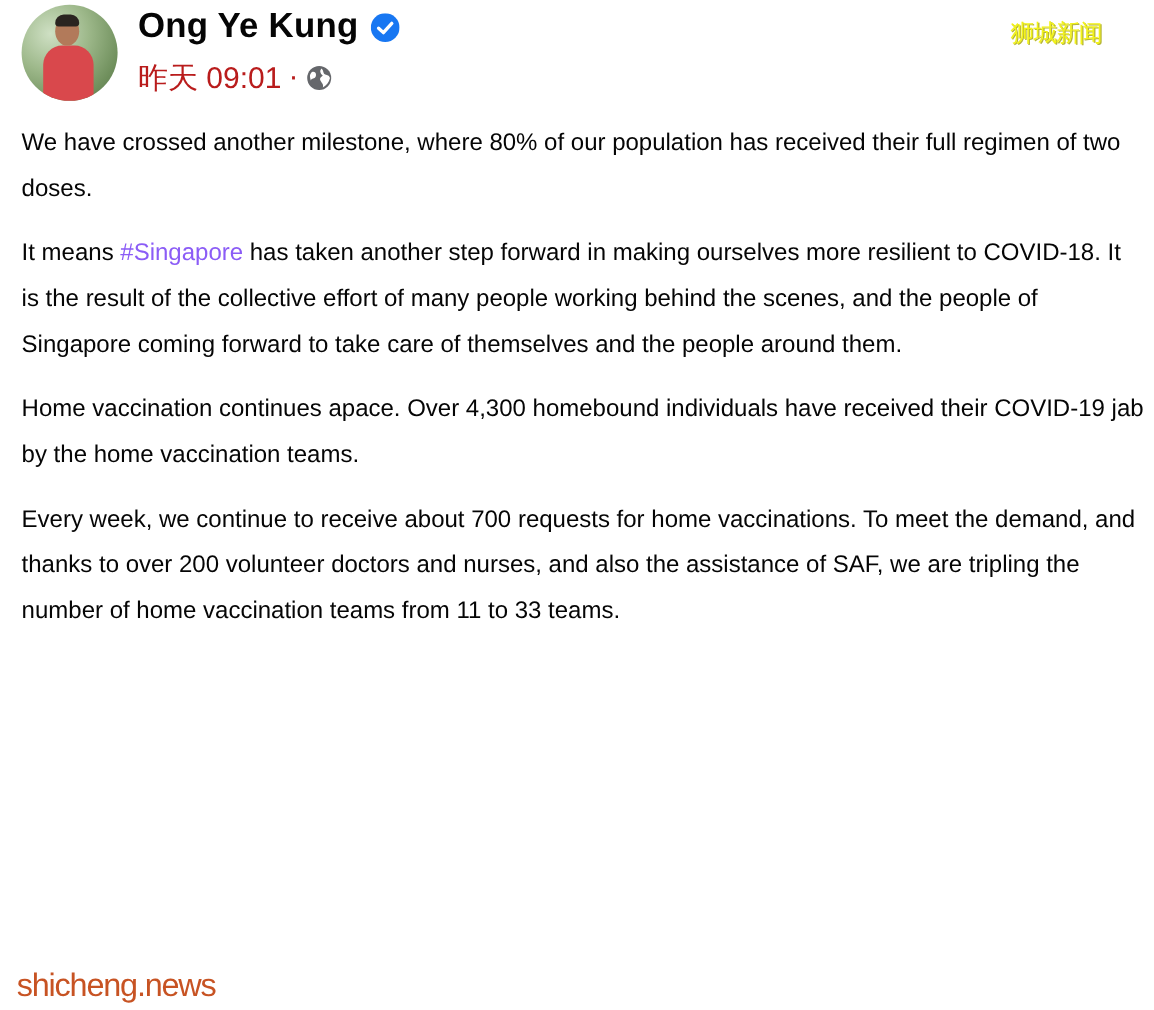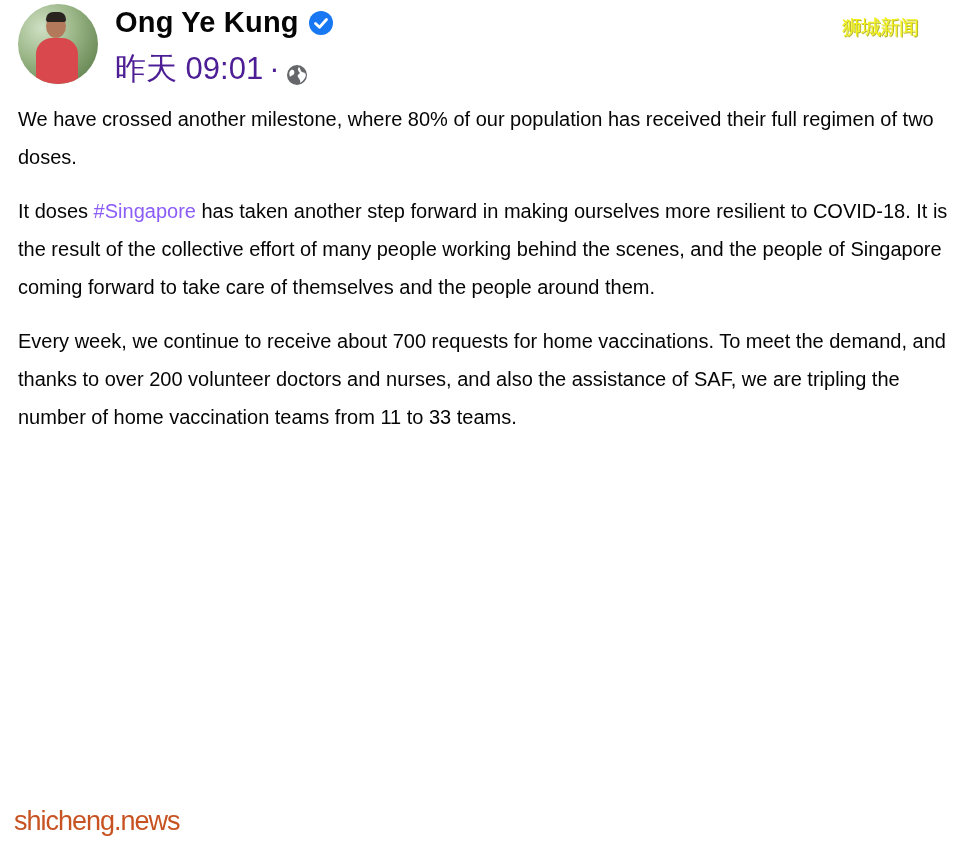--- a/index.html
+++ b/index.html
@@ -23,21 +23,21 @@
     position: absolute; left: 28px; top: 10px; width: 20px; height: 24px;
     background: #b27a5a; border-radius: 50%;
   }
   .avatar .hair {
     position: absolute; left: 28px; top: 8px; width: 20px; height: 10px;
     background: #2a2420; border-radius: 10px 10px 4px 4px;
   }
   .name-row { position: absolute; left: 97px; top: 2px; display: flex; align-items: center; white-space: nowrap; }
   .name { font-size: 29px; font-weight: bold; color: #050505; letter-spacing: 0.2px; }
   .verified { width: 24px; height: 24px; margin-left: 10px; display: inline-block; }
-  .meta-row { position: absolute; left: 97px; top: 44px; display: flex; align-items: center; color: #4c1d95; font-size: 31px; white-space: nowrap; }
+  .meta-row { position: absolute; left: 97px; top: 44px; display: flex; align-items: center; color: #b91c1c; font-size: 25px; white-space: nowrap; }
   .meta-row .dot { margin: 0 6px; }
   .globe { width: 22px; height: 22px; display: inline-block; }
   .body-text {
     position: absolute; left: 18px; top: 100px; width: 936px;
     font-size: 20px; line-height: 38px; color: #050505;
   }
   .body-text p { margin: 0 0 16px 0; }
   .hashtag { color: #8b5cf6; }
   .wm-top {
     position: absolute; left: 842px; top: 14px; font-size: 20px; color: #f2f21a;
@@ -75,19 +75,20 @@
           <circle cx="11" cy="11" r="10" fill="#65676b"></circle>
           <path d="M5 6 C8 5 9 8 8 10 C7 12 5 11 4 13 C3 9 3 8 5 6 Z" fill="#fff"></path>
           <path d="M13 3 C15 5 14 7 16 8 C18 9 19 8 20 11 C19 15 17 17 14 19 C15 16 13 15 12 13 C11 11 13 10 14 9 C12 7 11 5 13 3 Z" fill="#fff"></path>
         </svg>
       </span>
     </div>
   </div>
 
   <div class="body-text">
     <p>We have crossed another milestone, where 80% of our population has received their full regimen of two doses.</p>
-    <p><span>It doses </span><span class="hashtag">#Singapore</span><span> has taken another step forward in making ourselves more resilient to COVID-18. It is the result of the collective effort of many people working behind the scenes, and the people of Singapore coming forward to take care of themselves and the people around them.</span></p>
+    <p><span>It means </span><span class="hashtag">#Singapore</span><span> has taken another step forward in making ourselves more resilient to COVID-18. It is the result of the collective effort of many people working behind the scenes, and the people of Singapore coming forward to take care of themselves and the people around them.</span></p>
+    <p>Home vaccination continues apace. Over 4,300 homebound individuals have received their COVID-19 jab by the home vaccination teams.</p>
     <p>Every week, we continue to receive about 700 requests for home vaccinations. To meet the demand, and thanks to over 200 volunteer doctors and nurses, and also the assistance of SAF, we are tripling the number of home vaccination teams from 11 to 33 teams.</p>
   </div>
 
   <div class="wm-top">狮城新闻</div>
   <div class="wm-bottom">shicheng.news</div>
 </div>
 
 </body></html>

